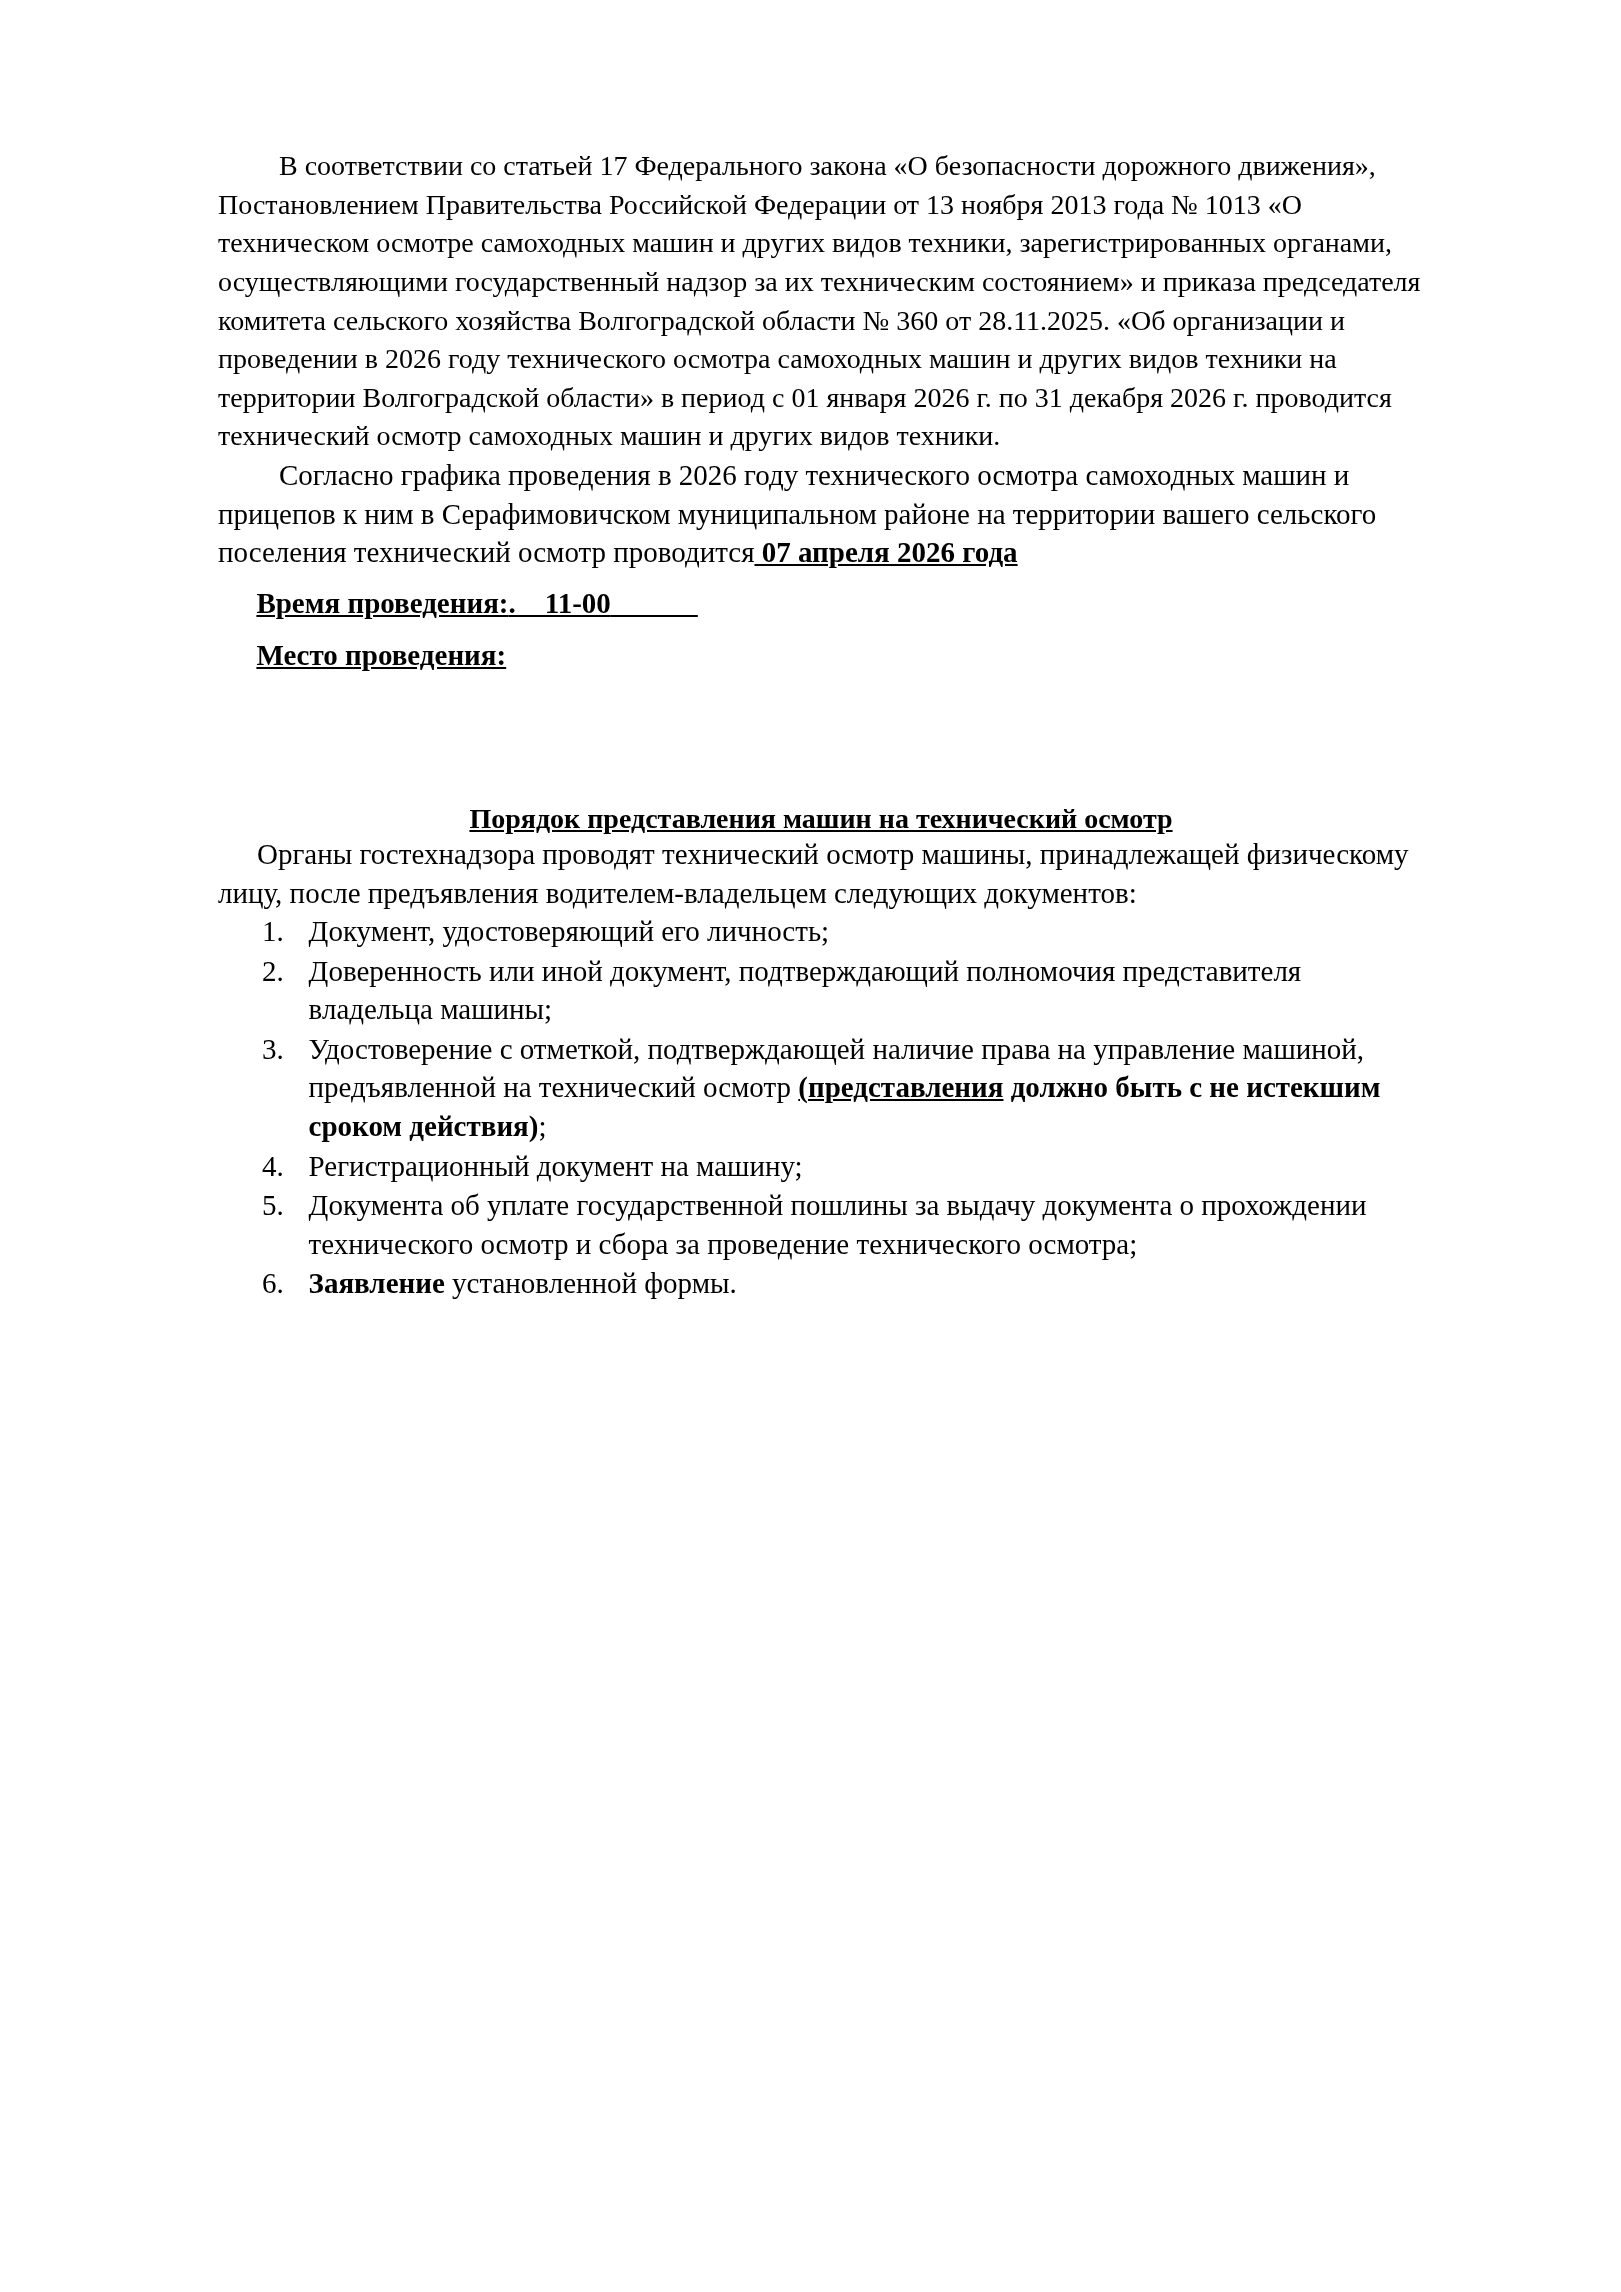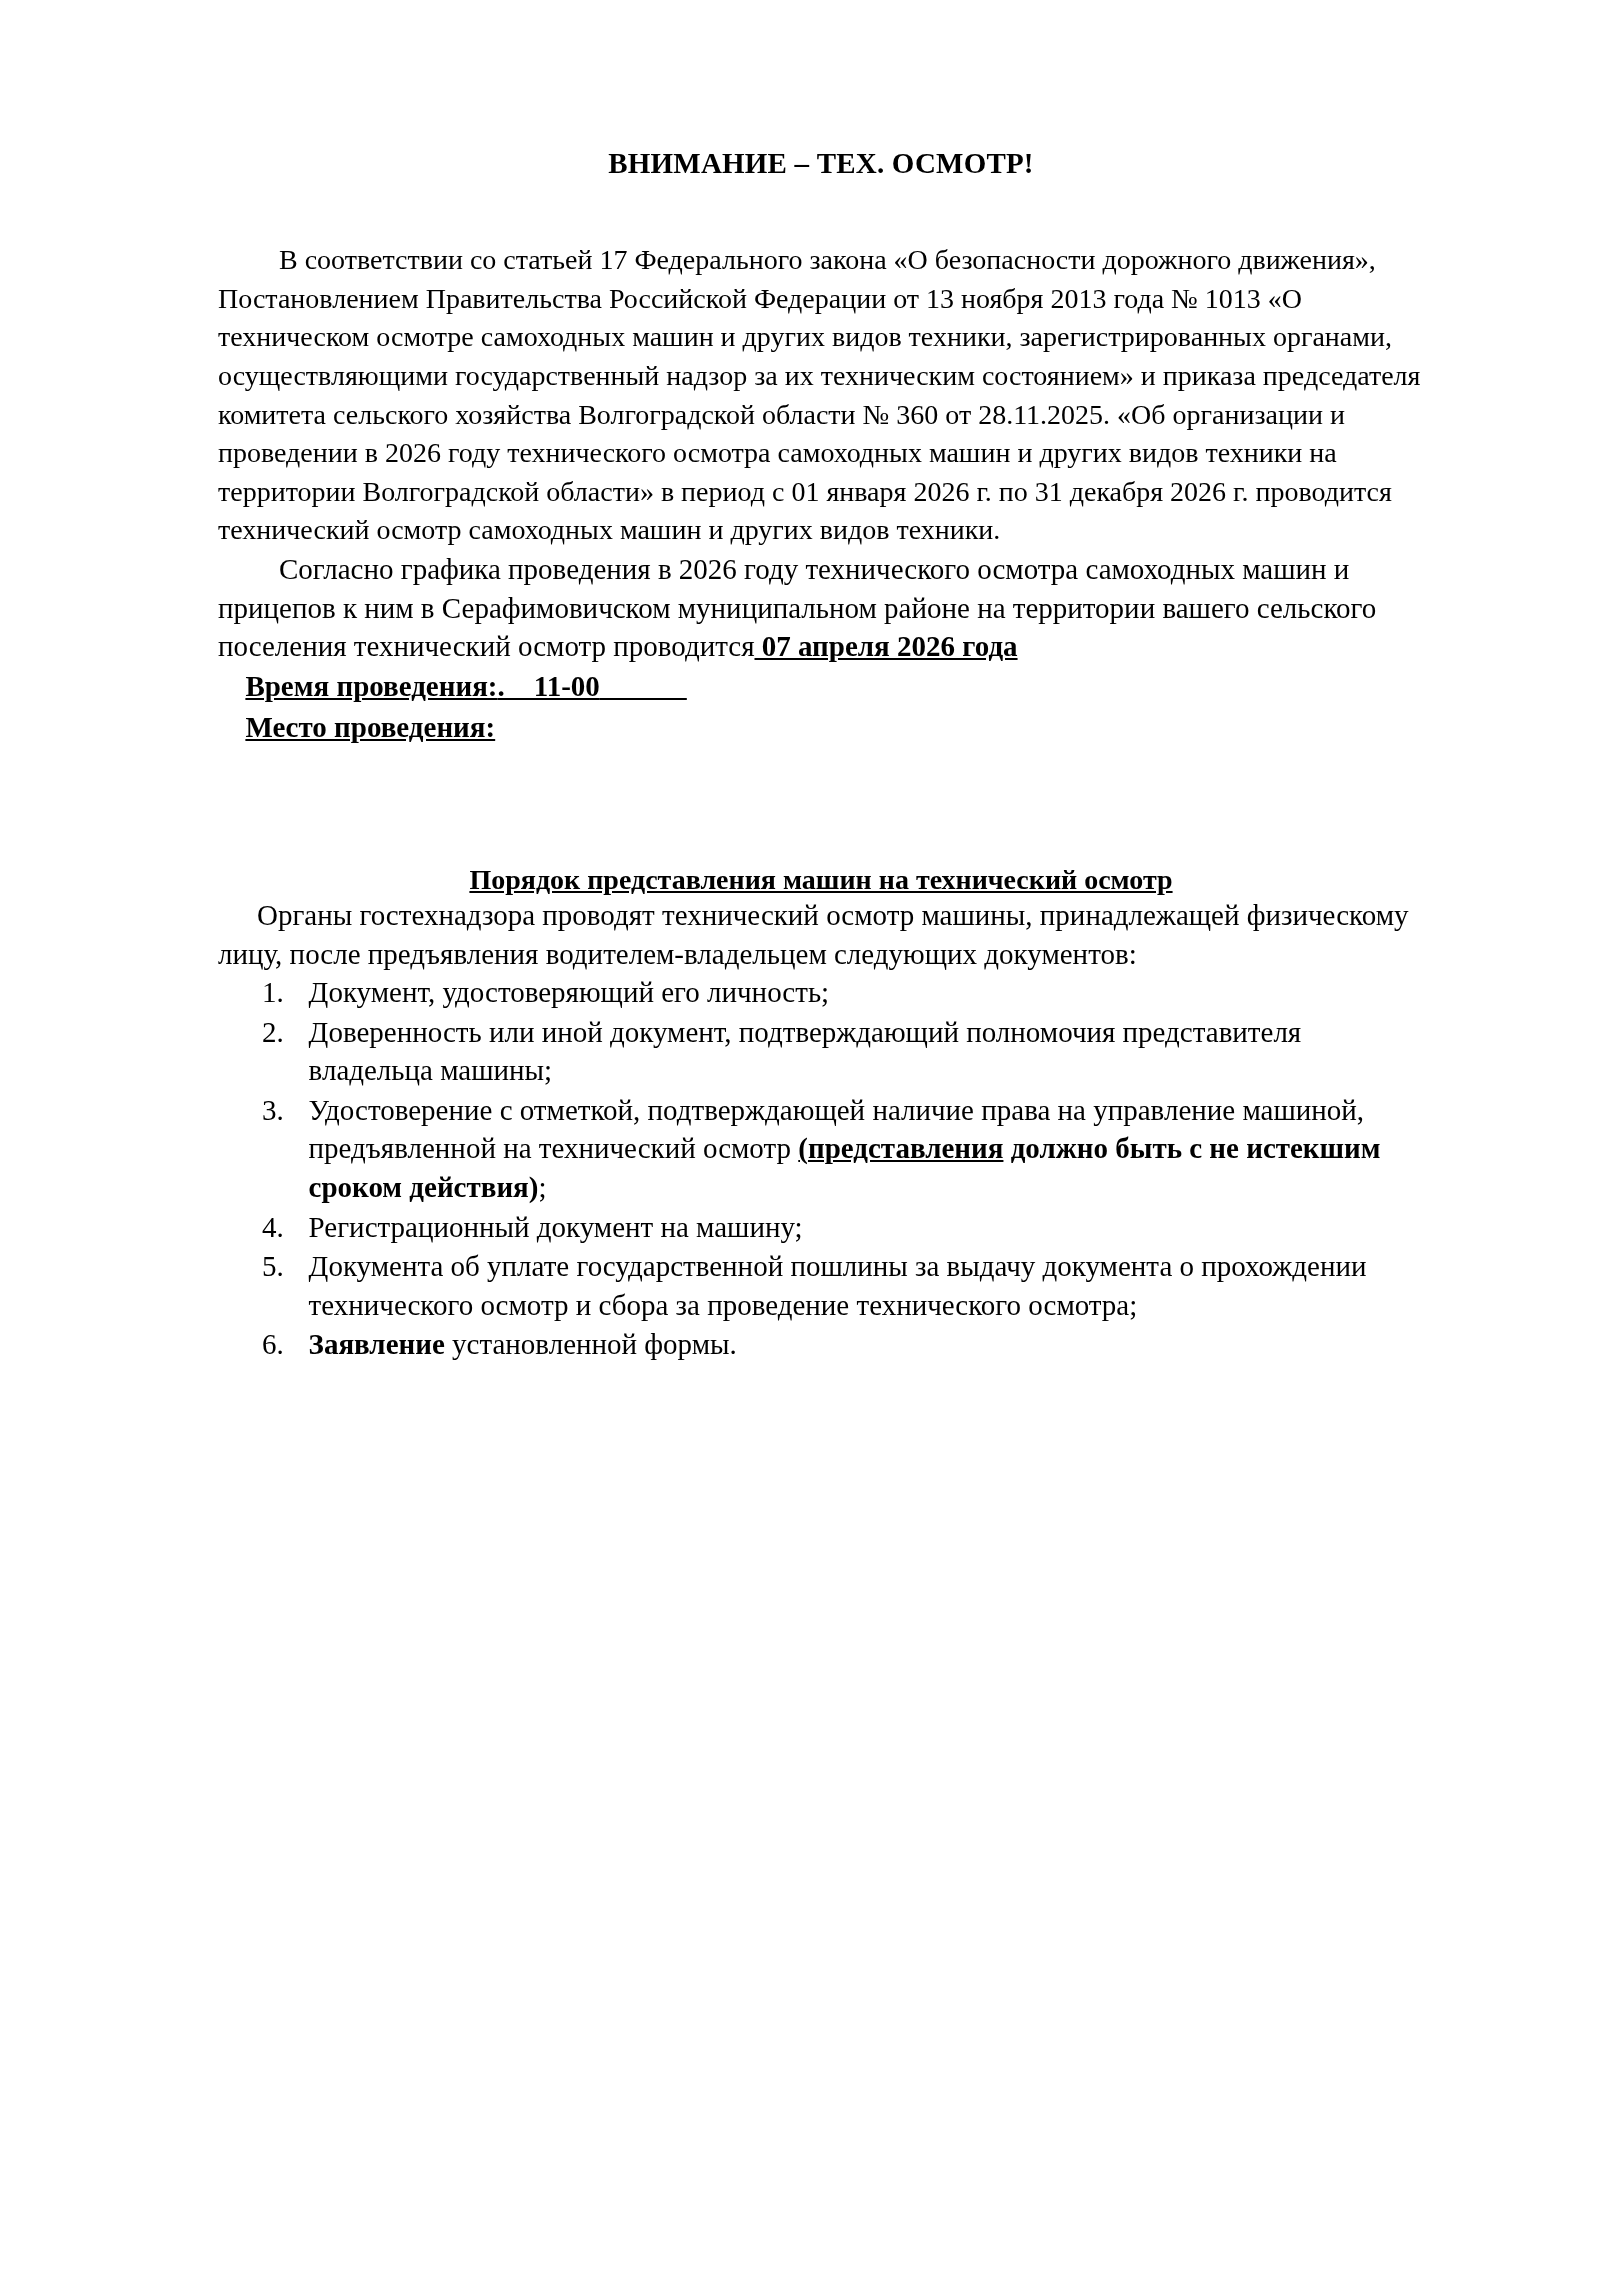--- a/index.html
+++ b/index.html
@@ -65,21 +65,21 @@
     width: 61px;
   }
   .date-underline {
     font-weight: bold;
     text-decoration: underline;
   }
   .field-line {
     font-size: 29px;
     font-weight: bold;
     text-decoration: underline;
-    margin: 0;
+    margin: 11px;
     padding-left: 27.4px;
     line-height: 1.42;
     white-space: pre;
   }
   .field-line .nobold {
     font-weight: bold;
   }
   .spacer-lg {
     height: 116px;
   }
@@ -119,21 +119,20 @@
     font-weight: bold;
     text-decoration: underline;
   }
 </style>
 </head>
 <body>
 
 <div class="page">
   <div class="content">
 
-    <div class="title">ВНИМАНИЕ – ТЕХ. ОСМОТР!</div>
 
 
     <p class="para-bold"><span class="indent"></span><span>В соответствии со статьей 17 Федерального закона «О безопасности дорожного движения», Постановлением Правительства Российской Федерации от 13 ноября 2013 года № 1013 «О техническом осмотре самоходных машин и других видов техники, зарегистрированных органами, осуществляющими государственный надзор за их техническим состоянием» и приказа председателя комитета сельского хозяйства Волгоградской области № 360  от 28.11.2025. «Об организации и проведении в 2026 году технического осмотра самоходных машин и других видов техники на территории Волгоградской области» в период с 01 января 2026 г. по 31 декабря 2026 г. проводится технический осмотр самоходных машин и других видов техники.</span></p>
 
     <p class="para-normal"><span class="indent"></span><span>Согласно графика проведения в 2026 году технического осмотра самоходных машин и прицепов к ним в Серафимовичском муниципальном районе  на территории  вашего сельского поселения технический осмотр проводится</span><span class="date-underline"> 07 апреля  2026 года</span></p>
 
     <p class="field-line"><span>Время проведения:</span><span class="nobold">.    11-00</span><span>            </span></p>
 
     <p class="field-line"><span>Место проведения:</span></p>
 

